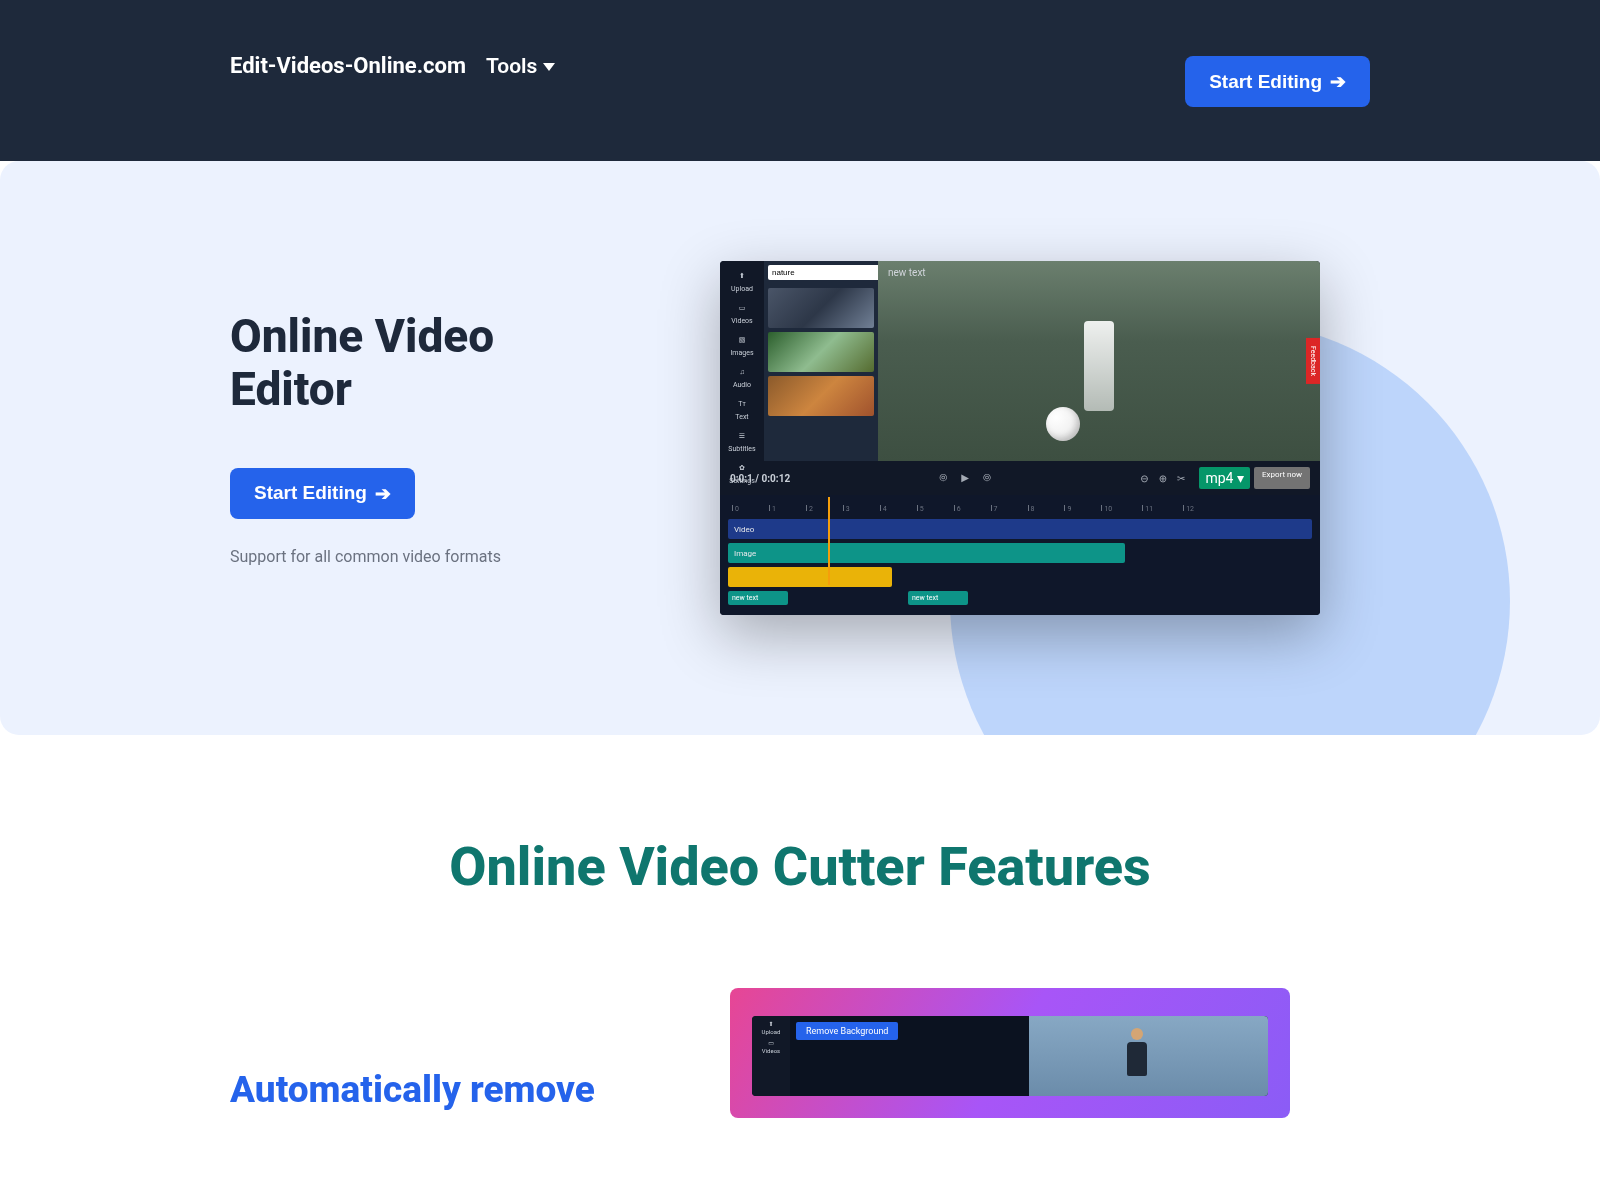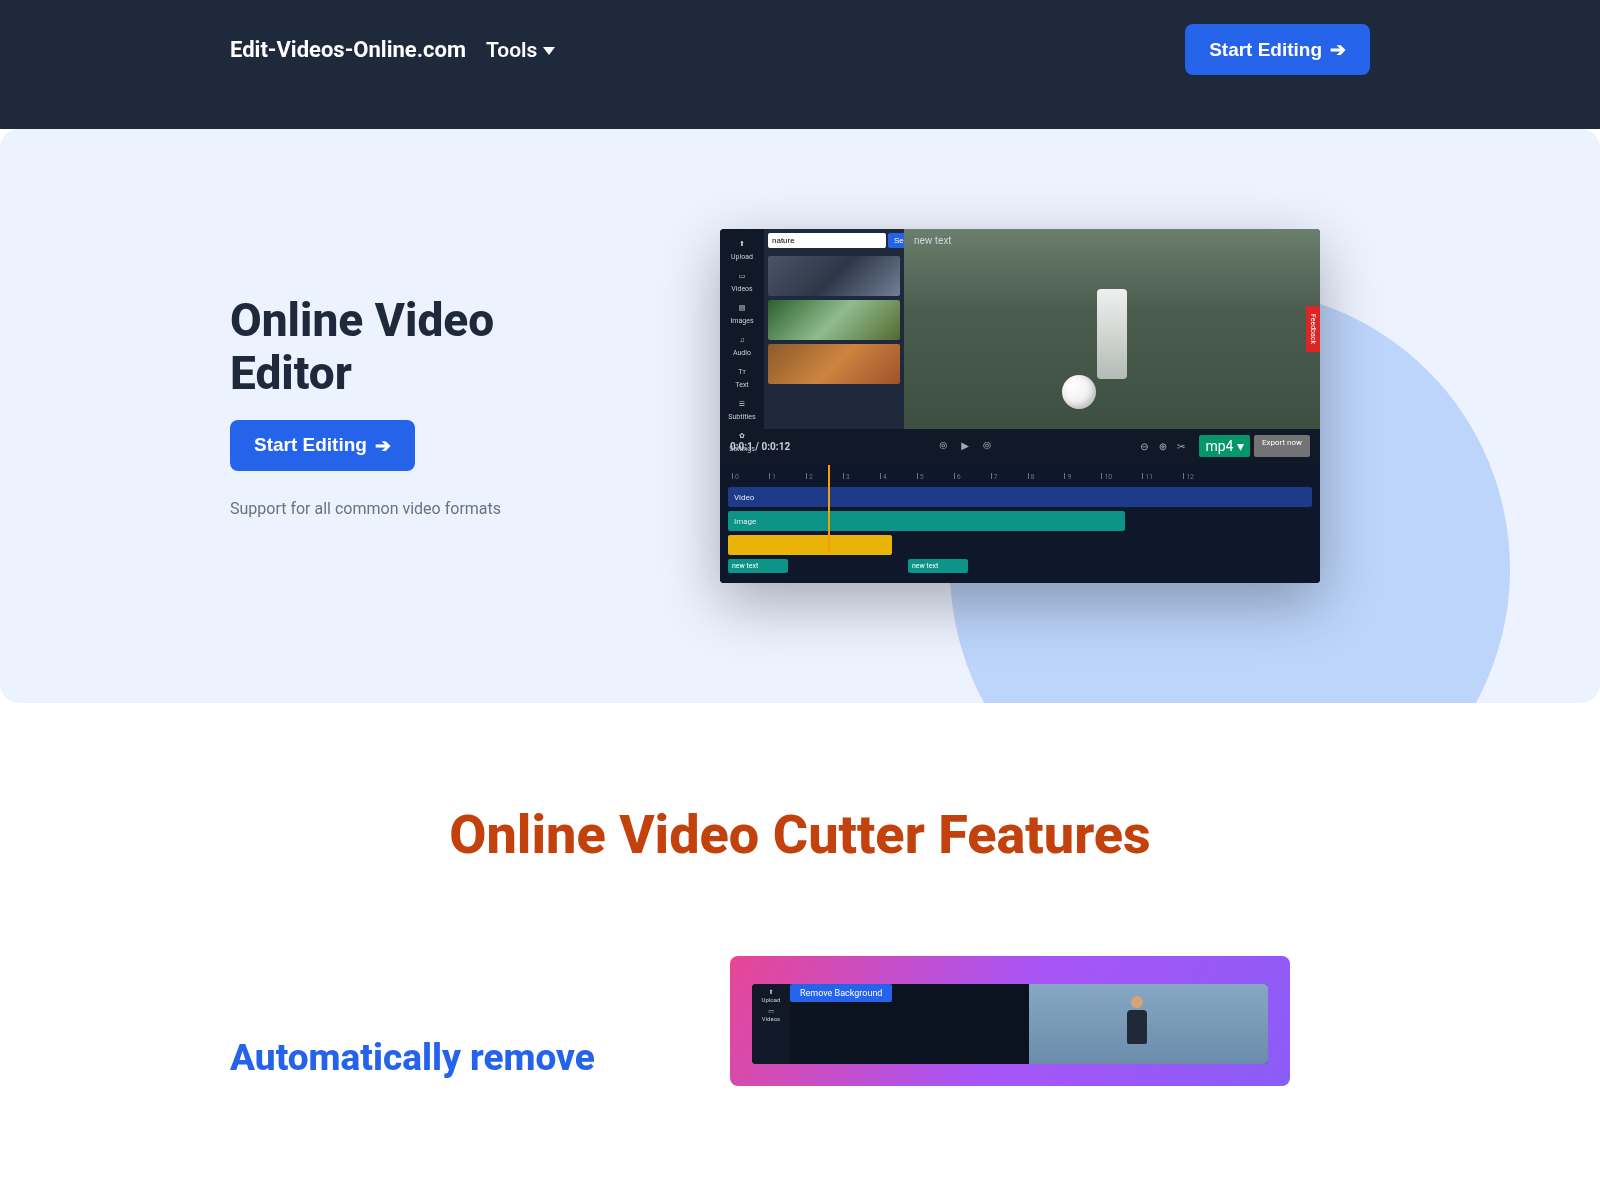--- a/index.html
+++ b/index.html
@@ -5,40 +5,40 @@
 * { margin: 0; padding: 0; box-sizing: border-box; }
 body { font-family: -apple-system, BlinkMacSystemFont, 'Segoe UI', Roboto, Arial, sans-serif; background: #fff; overflow-x: hidden; }
 
 
 .header { background: #1e293b; padding: 24px 0 54px 0; }
 .header-inner { max-width: 1180px; margin: 0 auto; display: flex; align-items: center; justify-content: space-between; padding: 0 20px; }
 .nav-left { display: flex; align-items: center; gap: 20px; }
 .logo { color: #fff; font-size: 22px; font-weight: 700; text-decoration: none; }
 .tools-link { color: #fff; font-size: 21px; font-weight: 600; display: flex; align-items: center; gap: 6px; cursor: pointer; }
 .caret-down { width: 0; height: 0; border-left: 6px solid transparent; border-right: 6px solid transparent; border-top: 8px solid #fff; margin-top: 2px; }
-.btn-primary { background: #2563eb; color: #fff; border: none; padding: 14px 24px; font-size: 19px; font-weight: 700; border-radius: 8px; cursor: pointer; display: inline-flex; align-items: center; gap: 8px; }
+.btn-primary { background: #2563eb; color: #fff; border: none; padding: 14px 24px; font-size: 19px; font-weight: 700; border-radius: 8px; cursor: pointer; display: inline-flex; align-items: center; gap: 8px; margin-top: 32px; }
 .arrow { font-weight: 700; }
 
 
 .hero { background: #ecf2fe; position: relative; overflow: hidden; padding: 100px 0 120px 0; border-radius: 19px; }
 .hero-circle { position: absolute; right: 90px; top: 160px; width: 560px; height: 560px; border-radius: 50%; background: #bdd5fb; z-index: 0; }
 .hero-inner { max-width: 1180px; margin: 0 auto; padding: 0 20px; display: flex; gap: 60px; align-items: center; position: relative; z-index: 1; }
 .hero-text { flex: 0 0 380px; }
 .hero-title { color: #1e293b; font-size: 46px; font-weight: 800; line-height: 1.15; margin-bottom: 20px; }
 .hero-desc { color: #454c59; font-size: 18px; line-height: 1.55; margin-bottom: 28px; }
 .hero-note { color: #6b7280; font-size: 16px; margin-top: 28px; }
 .hero-media { flex: 1; display: flex; justify-content: center; }
 
 
 .editor { width: 600px; background: #0f172a; border-radius: 4px; box-shadow: 0 20px 60px rgba(0,0,0,0.3); overflow: hidden; }
 .editor-top { display: flex; height: 200px; }
 .editor-sidebar { width: 44px; background: #111827; display: flex; flex-direction: column; align-items: center; padding-top: 6px; gap: 4px; }
 .side-item { display: flex; flex-direction: column; align-items: center; gap: 2px; color: #c9cfd8; font-size: 7px; cursor: pointer; padding: 2px 0; }
 .side-icon { width: 18px; height: 14px; display: flex; align-items: center; justify-content: center; }
-.editor-panel { width: 140px; background: #1e293b; display: flex; flex-direction: column; }
+.editor-panel { width: 114px; background: #1e293b; display: flex; flex-direction: column; }
 .panel-search { display: flex; padding: 4px; gap: 2px; }
 .panel-input { flex: 1; background: #fff; border: none; font-size: 8px; padding: 3px 4px; border-radius: 2px; }
 .panel-btn { background: #2563eb; color: #fff; border: none; font-size: 8px; padding: 3px 6px; border-radius: 2px; cursor: pointer; }
 .panel-thumbs { padding: 4px; display: flex; flex-direction: column; gap: 4px; flex: 1; }
 .thumb { width: 100%; height: 40px; border-radius: 2px; }
 .thumb1 { background: linear-gradient(135deg, #4a5568 0%, #2d3748 50%, #718096 100%); }
 .thumb2 { background: linear-gradient(135deg, #2c5f2d 0%, #8fbc8f 50%, #556b2f 100%); }
 .thumb3 { background: linear-gradient(135deg, #8b5a2b 0%, #cd853f 50%, #a0522d 100%); }
 .editor-preview { flex: 1; position: relative; background: linear-gradient(180deg, #6b7f6e 0%, #4a5d4f 40%, #3d4f41 100%); display: flex; align-items: center; justify-content: center; }
 .preview-text { position: absolute; top: 6px; left: 10px; color: #d1d5db; font-size: 10px; }
@@ -63,31 +63,31 @@
 .track-image { background: #0d9488; width: 68%; }
 .track-audio { background: #eab308; width: 28%; }
 .track-text-row { display: flex; gap: 120px; }
 .track-text1 { background: #0d9488; width: 60px; height: 14px; border-radius: 2px; font-size: 7px; display: flex; align-items: center; padding-left: 4px; color: #fff; }
 .track-text2 { background: #0d9488; width: 60px; height: 14px; border-radius: 2px; font-size: 7px; display: flex; align-items: center; padding-left: 4px; color: #fff; }
 .playhead { position: relative; }
 .playhead-line { position: absolute; left: 100px; top: -4px; width: 2px; height: 88px; background: #f59e0b; z-index: 5; }
 
 
 .features { padding: 100px 0 40px 0; }
-.features-title { text-align: center; color: #c2410c; font-size: 54px; font-weight: 800; margin-bottom: 90px; }
+.features-title { text-align: center; color: #0f766e; font-size: 54px; font-weight: 800; margin-bottom: 90px; }
 .feature-row { max-width: 1180px; margin: 0 auto; padding: 0 20px; display: flex; gap: 80px; align-items: flex-start; }
 .feature-text { flex: 0 0 420px; padding-top: 80px; }
 .feature-heading { color: #2563eb; font-size: 37px; font-weight: 800; line-height: 1.2; }
 .feature-media { flex: 1; }
 .feature-card { width: 560px; background: linear-gradient(120deg, #e74694 0%, #a855f7 50%, #8b5cf6 100%); border-radius: 8px; padding: 28px 22px 22px 22px; }
 .feature-card-title { color: #111; font-size: 29px; font-weight: 800; text-align: center; margin-bottom: 18px; }
 .mini-editor { background: #0b1220; border-radius: 4px; height: 80px; display: flex; overflow: hidden; }
 .mini-side { width: 38px; background: #111827; display: flex; flex-direction: column; align-items: center; padding-top: 4px; gap: 4px; }
 .mini-side-item { color: #c9cfd8; font-size: 6px; display: flex; flex-direction: column; align-items: center; gap: 1px; }
-.mini-tab { background: #2563eb; color: #fff; font-size: 9px; padding: 4px 10px; align-self: flex-start; margin: 0; border-radius: 2px; }
+.mini-tab { background: #2563eb; color: #fff; font-size: 9px; padding: 4px 10px; align-self: flex-start; margin: 6px; border-radius: 2px; }
 .mini-preview { flex: 1; background: linear-gradient(180deg, #87a8c4 0%, #6b8caa 100%); position: relative; }
 .person { position: absolute; left: 40%; top: 15%; width: 24px; height: 50px; }
 .person-head { width: 12px; height: 12px; background: #d4a574; border-radius: 50%; margin: 0 auto; }
 .person-body { width: 20px; height: 34px; background: #1f2937; margin: 2px auto 0; border-radius: 4px 4px 2px 2px; }
 </style>
 </head>
 <body>
 
 <header class="header">
   <div class="header-inner">

